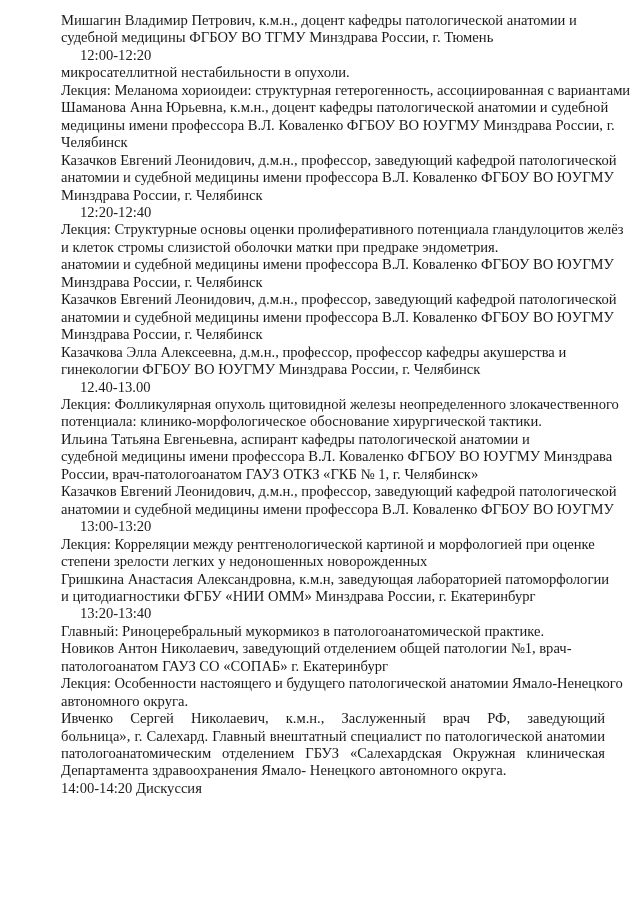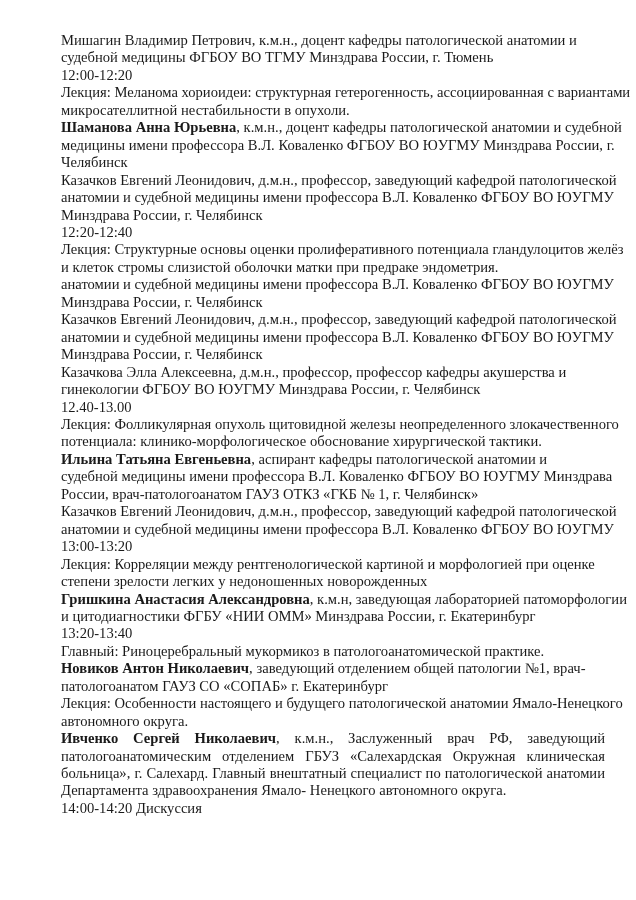--- a/index.html
+++ b/index.html
@@ -1,45 +1,45 @@
 <!DOCTYPE html>
 <html><head>
   <meta charset="utf-8">
   <style>
     html, body { margin: 0; padding: 0; background: #ffffff; }
     body { width: 636px; height: 900px; position: relative; overflow: hidden; }
     .page {
       position: absolute;
       left: 61px;
-      top: 32px;
+      top: 12px;
       width: 544px;
       font-family: "Liberation Serif", "DejaVu Serif", serif;
       font-size: 14.6px;
       line-height: 17.45px;
       color: #1a1a1a;
     }
     .line { display: block; white-space: nowrap; }
     .just { display: block; text-align: justify; text-align-last: justify; white-space: normal; }
-    b, .bold { font-weight: bold; }
-    .time { display: block; }
+    b, .bold { font-weight: normal; }
+    .time { display: block; margin-left: 19px; }
   </style>
 </head>
 <body>
 
 <div class="page">
 
   <div>
     <span class="line">Мишагин Владимир Петрович, к.м.н., доцент кафедры патологической анатомии и</span>
     <span class="line">судебной медицины ФГБОУ ВО ТГМУ Минздрава России, г. Тюмень</span>
   </div>
 
   <div>
     <span class="time">12:00-12:20</span>
+    <span class="line">микросателлитной нестабильности в опухоли.</span>
     <span class="line">Лекция: Меланома хориоидеи: структурная гетерогенность, ассоциированная с вариантами</span>
-    <span class="line">микросателлитной нестабильности в опухоли.</span>
     <div>
       <span class="line"><b>Шаманова Анна Юрьевна</b><span>, к.м.н., доцент кафедры патологической анатомии и судебной</span></span>
       <span class="line">медицины имени профессора В.Л. Коваленко ФГБОУ ВО ЮУГМУ Минздрава России, г.</span>
       <span class="line">Челябинск</span>
     </div>
     <div>
       <span class="line">Казачков Евгений Леонидович, д.м.н., профессор, заведующий кафедрой патологической</span>
       <span class="line">анатомии и судебной медицины имени профессора В.Л. Коваленко ФГБОУ ВО ЮУГМУ</span>
       <span class="line">Минздрава России, г. Челябинск</span>
     </div>
@@ -96,20 +96,20 @@
       <span class="line"><b>Новиков Антон Николаевич</b><span>, заведующий отделением общей патологии №1, врач-</span></span>
       <span class="line">патологоанатом ГАУЗ СО «СОПАБ» г. Екатеринбург</span>
     </div>
   </div>
 
   <div>
     <span class="line">Лекция: Особенности настоящего и будущего патологической анатомии Ямало-Ненецкого</span>
     <span class="line">автономного округа.</span>
     <div>
       <span class="just"><b>Ивченко Сергей Николаевич</b><span>, к.м.н., Заслуженный врач РФ, заведующий</span></span>
+      <span class="just">больница», г. Салехард. Главный внештатный специалист по патологической анатомии</span>
       <span class="just">патологоанатомическим отделением ГБУЗ «Салехардская Окружная клиническая</span>
-      <span class="just">больница», г. Салехард. Главный внештатный специалист по патологической анатомии</span>
       <span class="line">Департамента здравоохранения Ямало- Ненецкого автономного округа.</span>
     </div>
   </div>
 
   <span class="line">14:00-14:20 Дискуссия</span>
 </div>
 
 </body></html>

